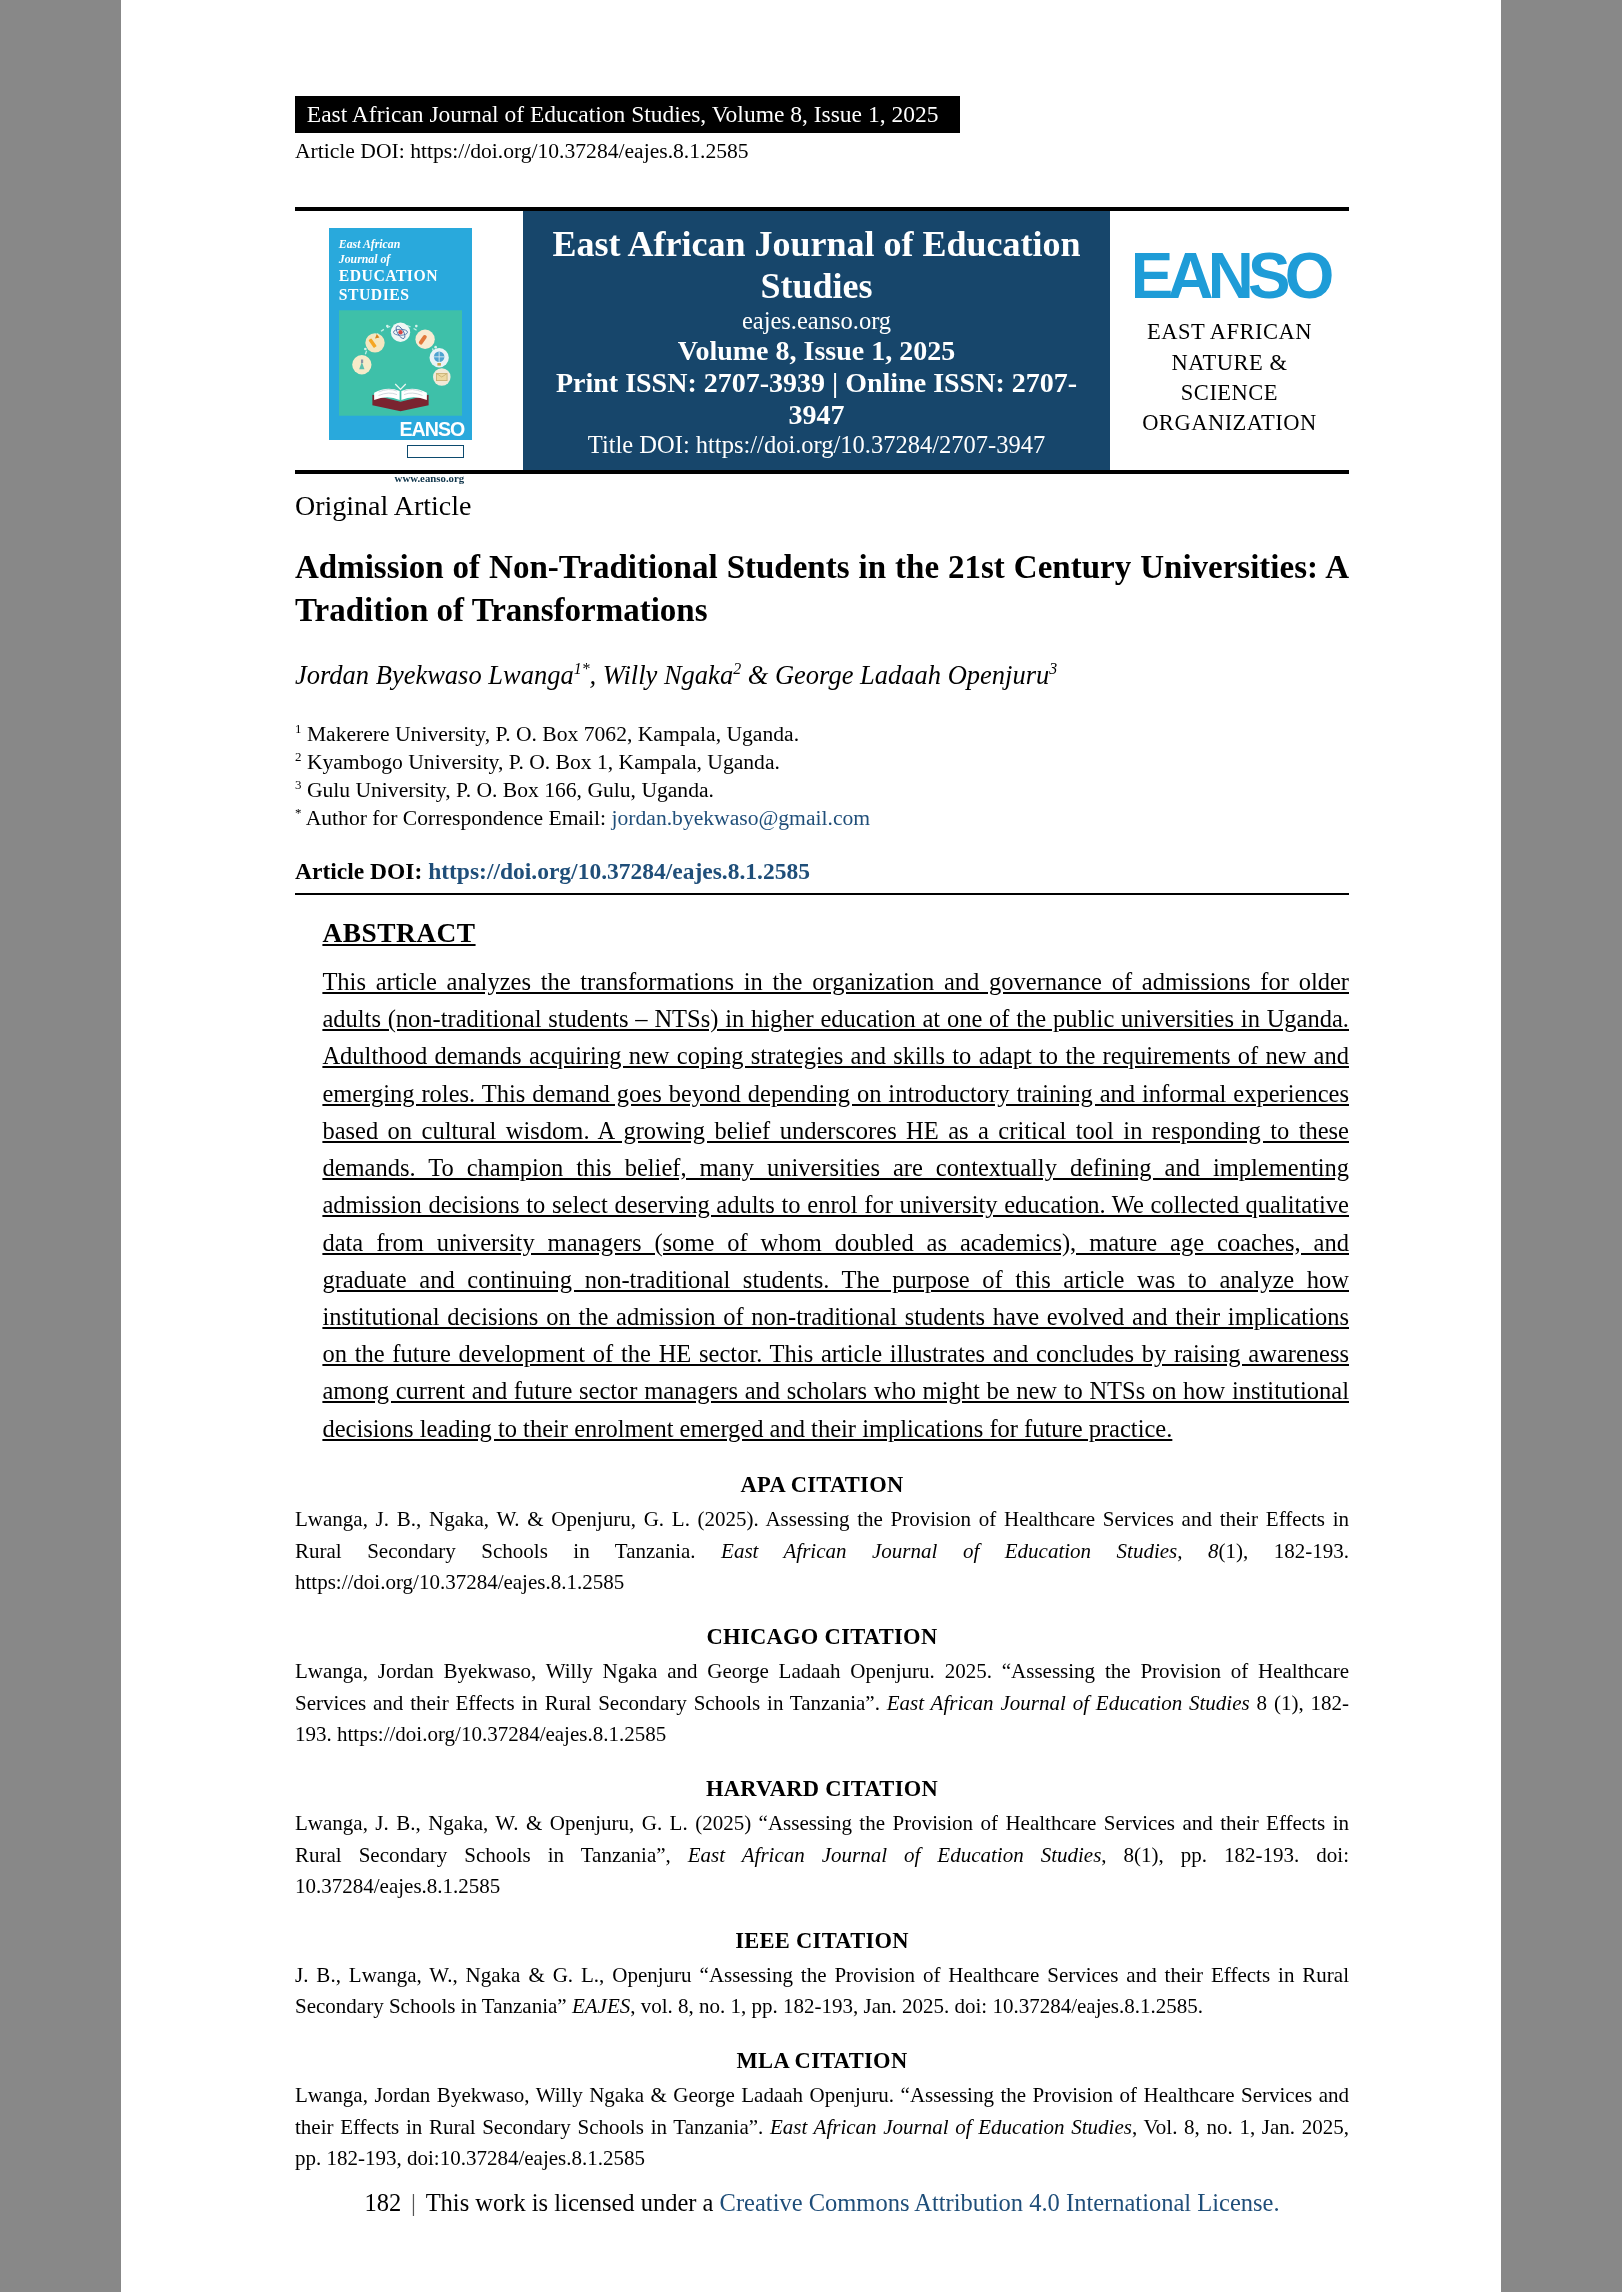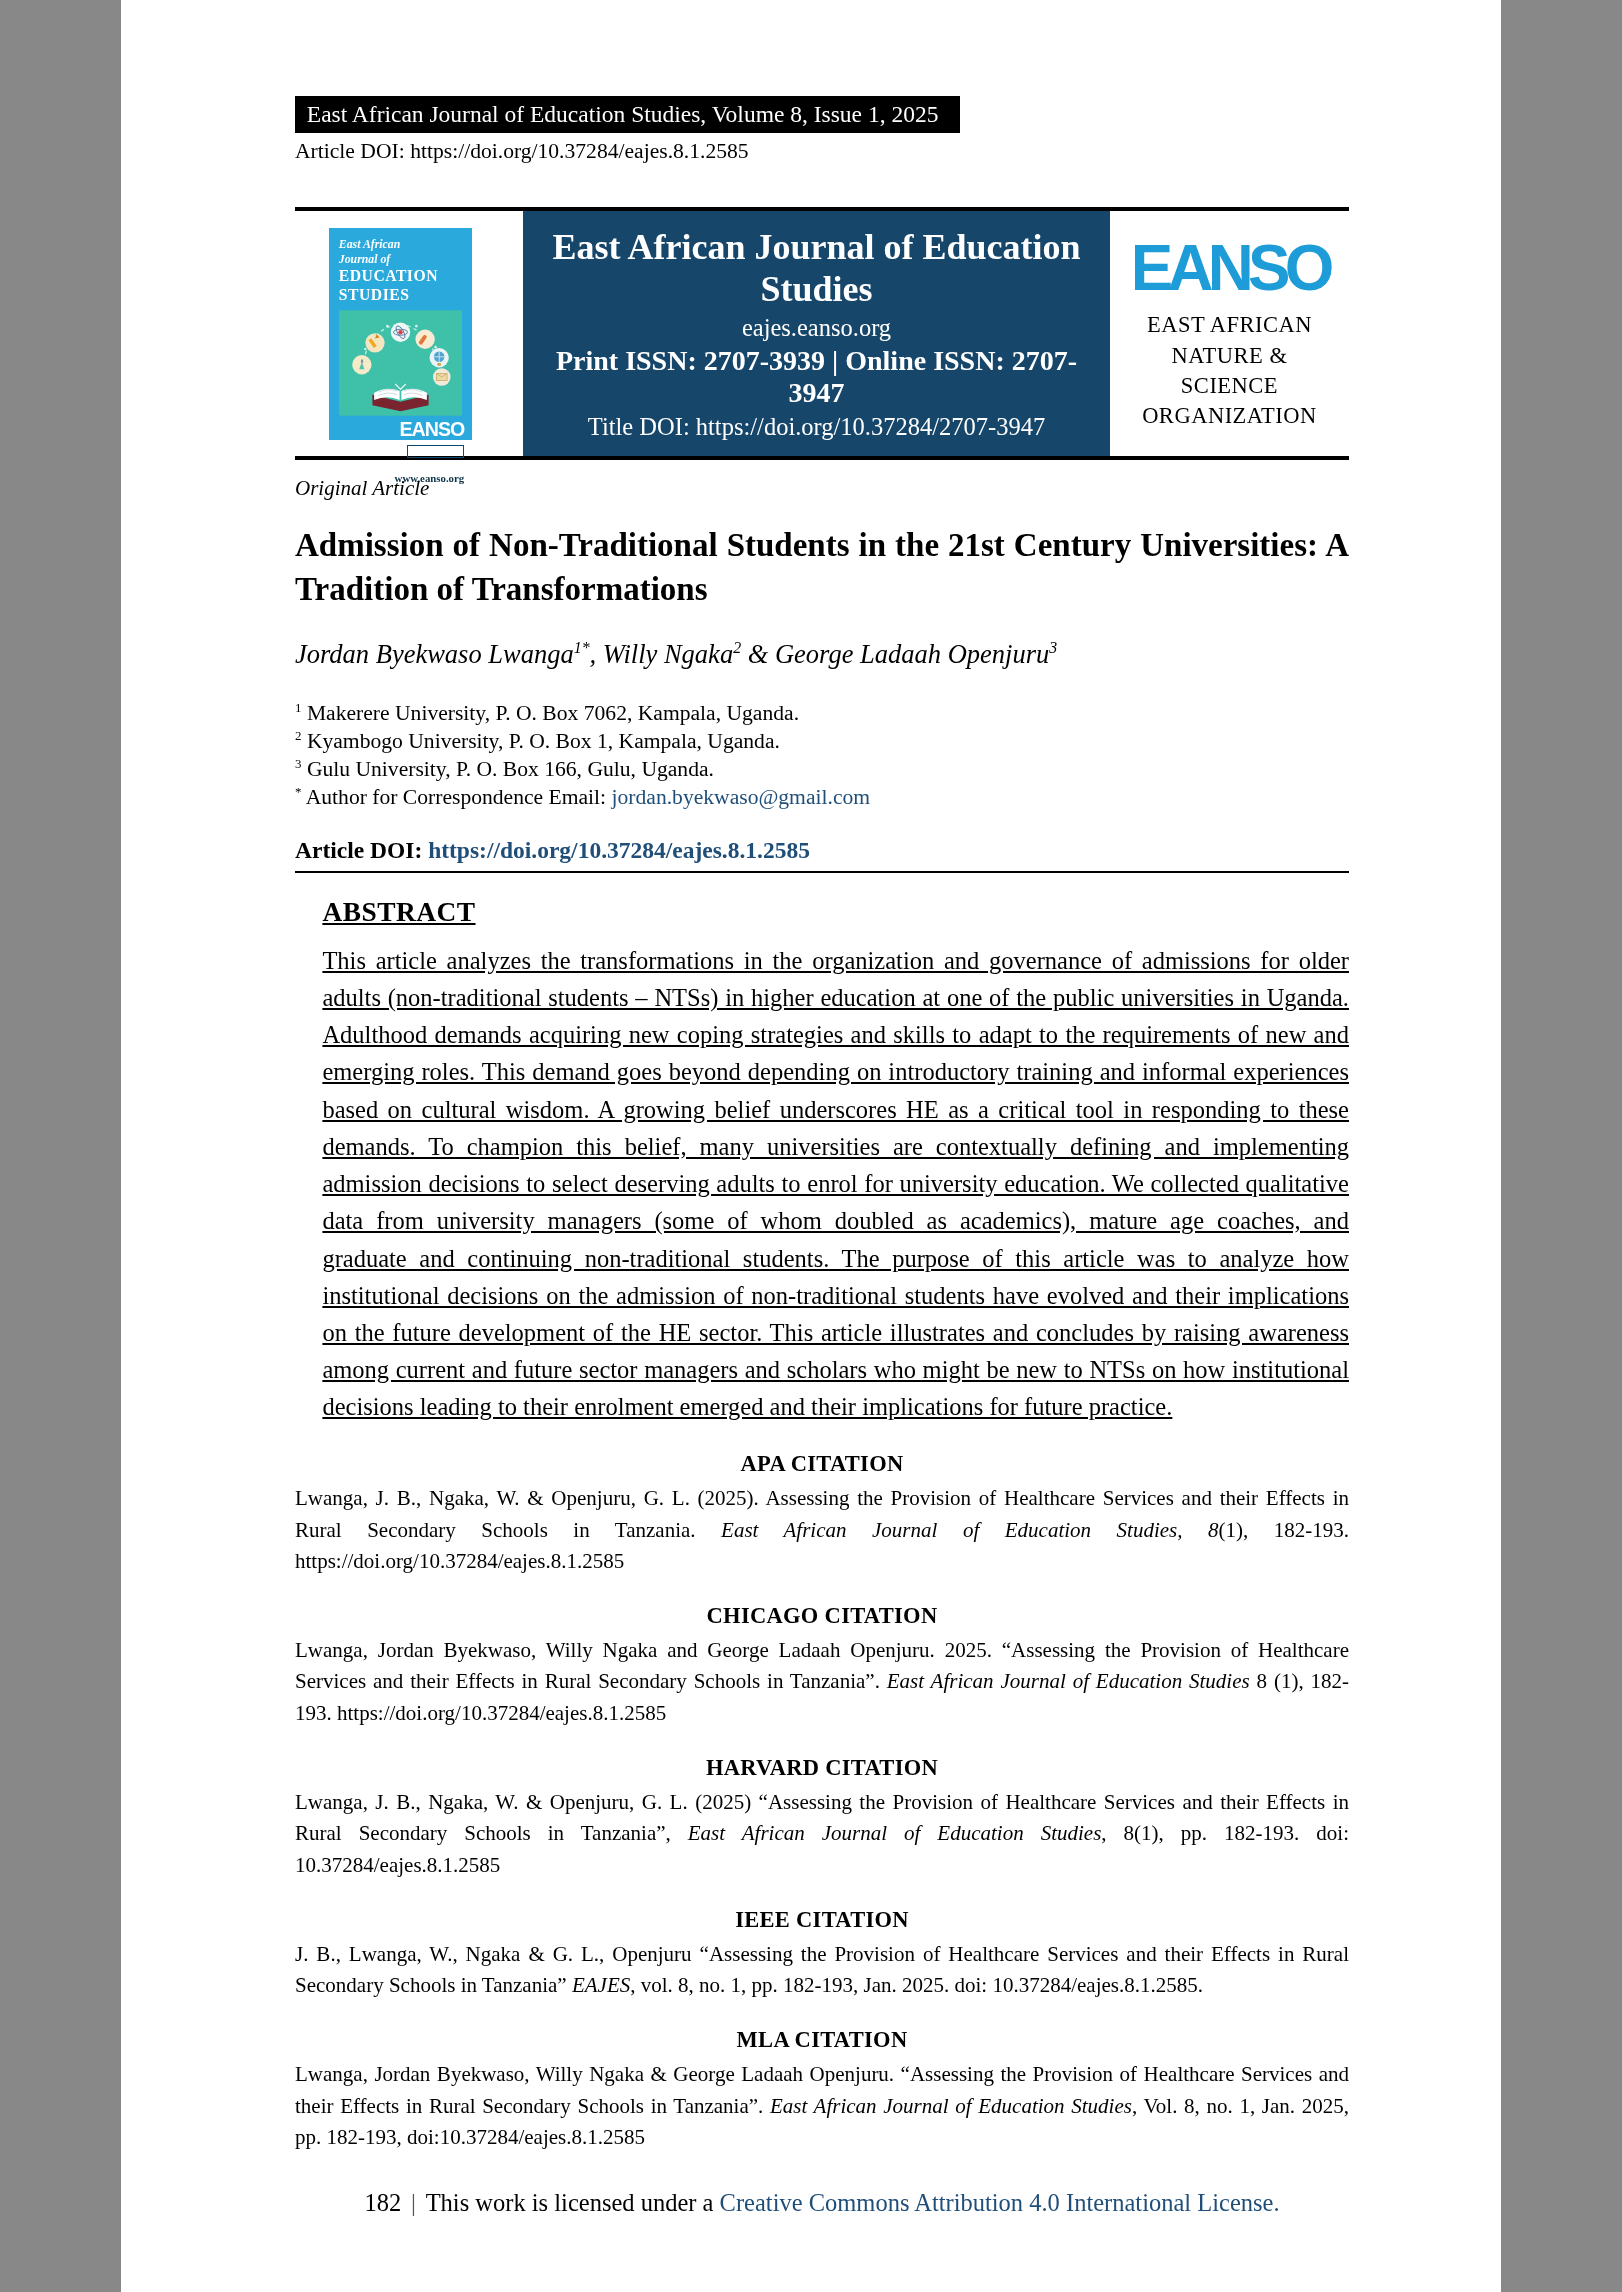--- a/index.html
+++ b/index.html
@@ -60,21 +60,21 @@
     width:239px;align-self:center;text-align:center;background:#fff;
     padding:0 5.9px;box-sizing:border-box;
   }
   .org-logo{
     font-family:"Liberation Sans",sans-serif;font-weight:bold;
     font-size:65px;line-height:1;color:#1E9CD7;letter-spacing:-5.9px;
     transform:scaleX(.98);margin-bottom:9.8px;
   }
   .org-line{font-size:22.5px;line-height:1.35;letter-spacing:0.5px;}
   
-  .kind{font-style:italic;font-size:21px;margin-top:15.7px;}
+  .kind{font-size:28px;margin-top:15.7px;}
   .title{
     font-size:33px;font-weight:bold;line-height:1.32;
     margin:23.5px 0 0 0;
     text-align:justify;text-align-last:left;
   }
   .authors{font-style:italic;font-size:26.5px;margin-top:27.4px;}
   sup{font-size:60%;line-height:0;}
   .affils{margin-top:29px;font-size:21.6px;line-height:1.3;}
   .affil{margin:0;}
   .link{color:#1F4E79;text-decoration:none;cursor:pointer;}
@@ -169,20 +169,21 @@
       <div class="cover-foot">
         <div class="c-logo">EANSO</div>
         <div class="c-journals">JOURNALS</div>
         <div class="c-site">www.eanso.org</div>
       </div>
     </div>
 
     <div class="navybox">
       <div class="nb-title">East African Journal of Education Studies</div>
       <div class="nb-site">eajes.eanso.org</div>
+      <div class="nb-vol">Volume 8, Issue 1, 2025</div>
       <div class="nb-issn">Print ISSN: 2707-3939 | Online ISSN: 2707-3947</div>
       <div class="nb-doi">Title DOI: https://doi.org/10.37284/2707-3947</div>
     </div>
 
     <div class="orgbox">
       <div class="org-logo">EANSO</div>
       <div class="org-line">EAST AFRICAN</div>
       <div class="org-line">NATURE &amp;</div>
       <div class="org-line">SCIENCE</div>
       <div class="org-line">ORGANIZATION</div>

